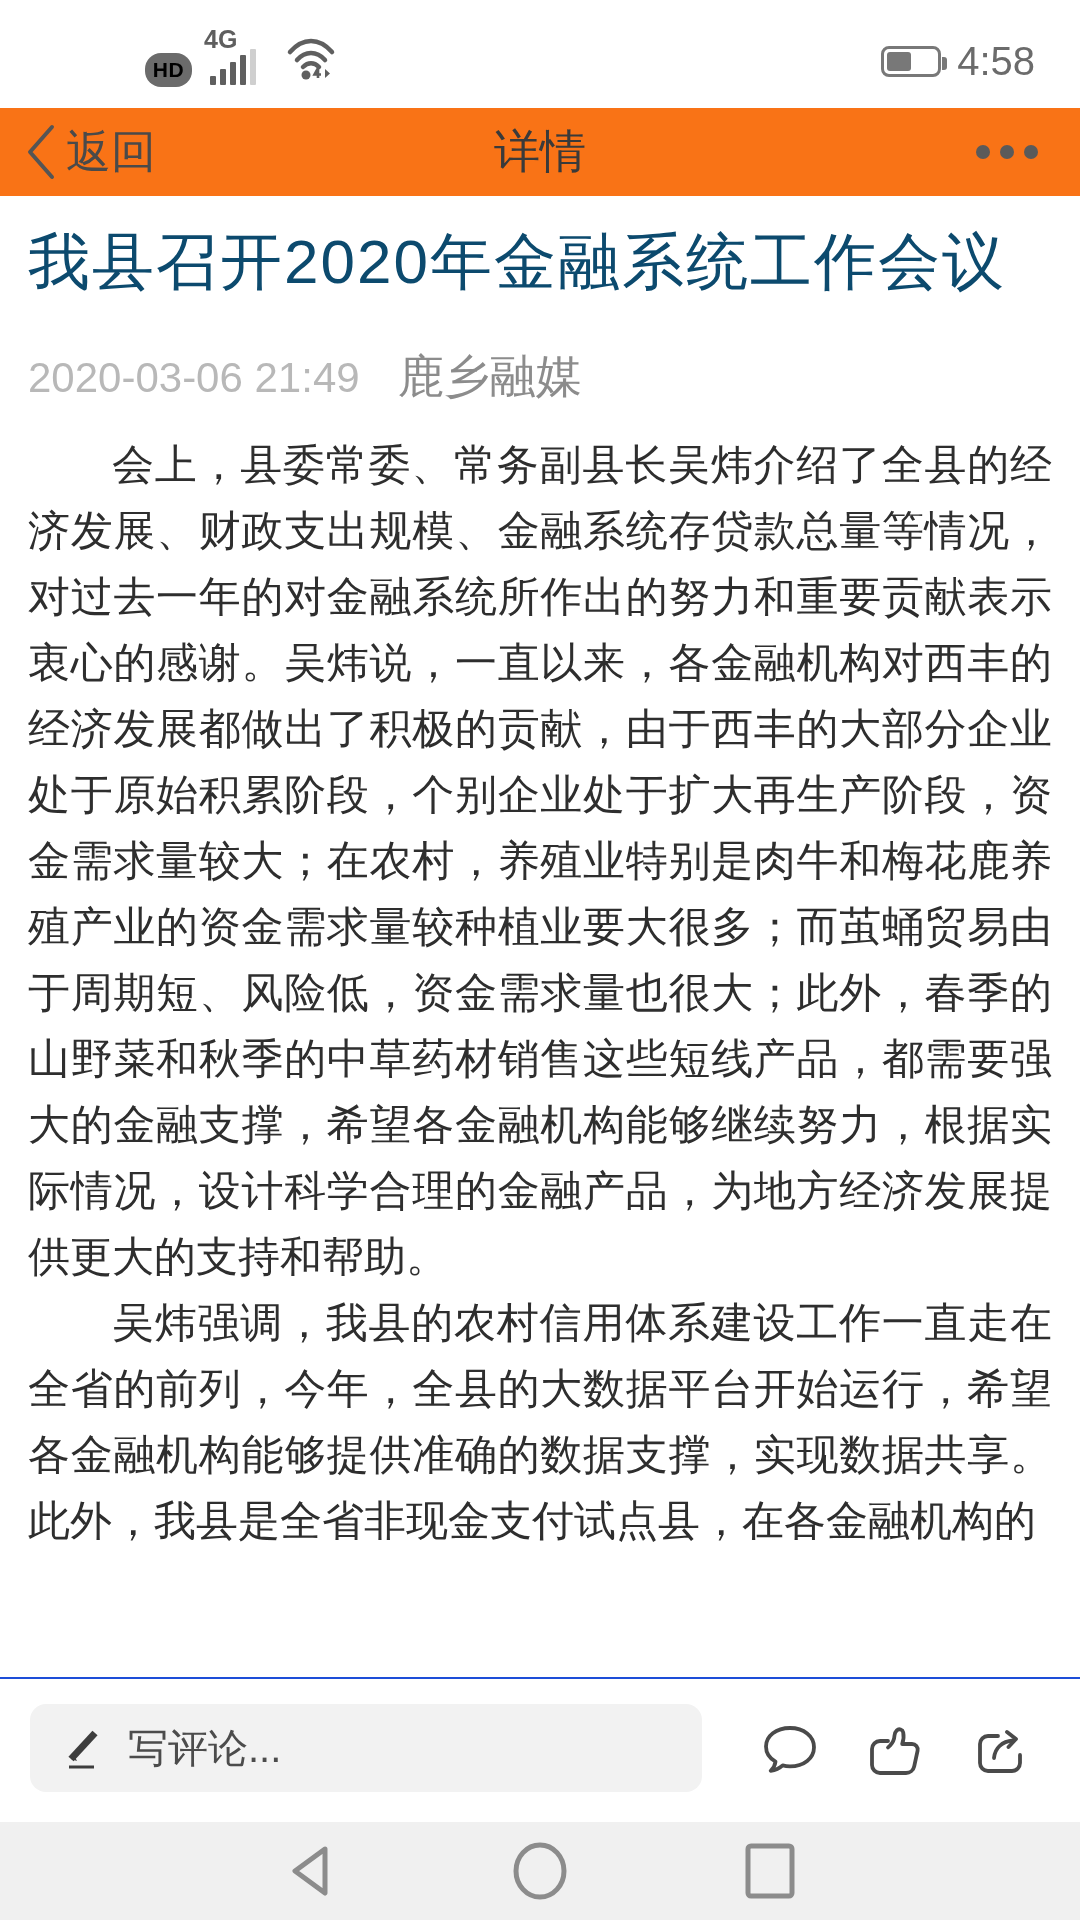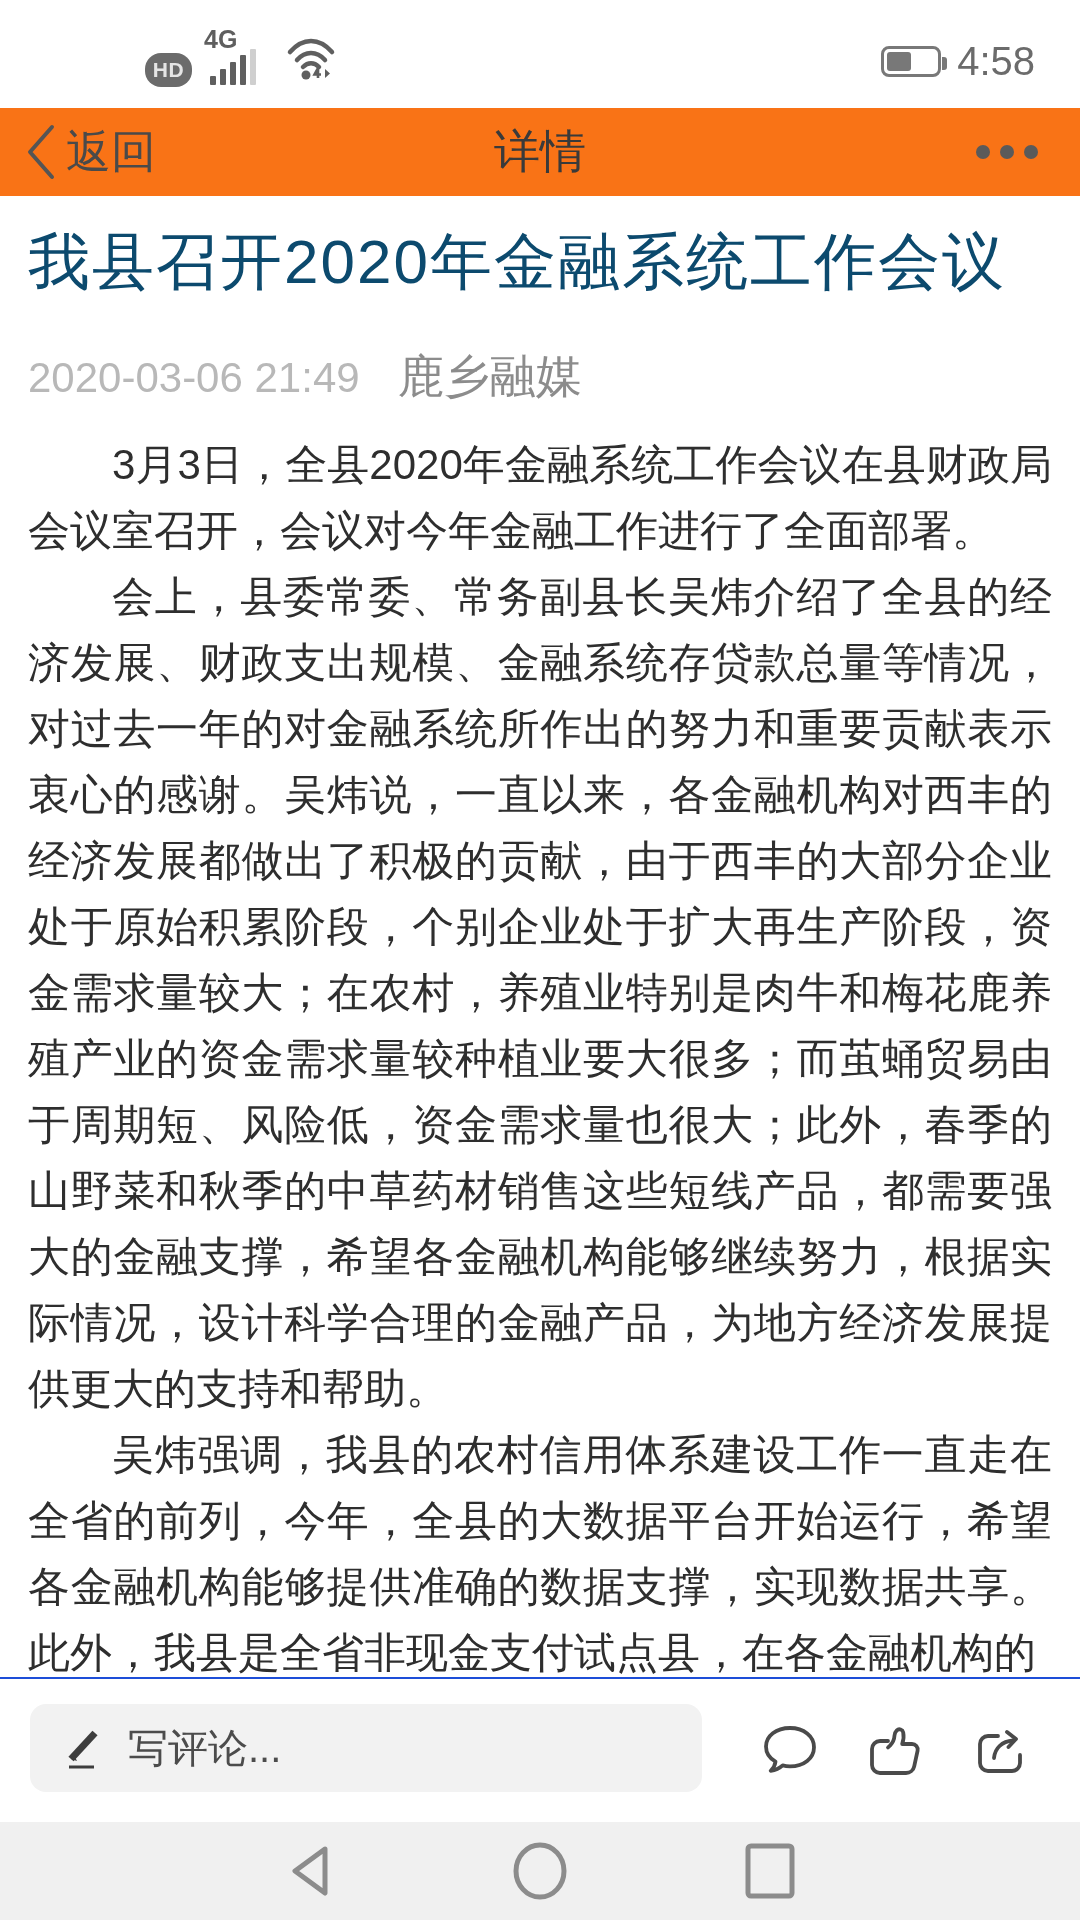--- a/index.html
+++ b/index.html
@@ -15,21 +15,21 @@
 
   
   .status-bar {
     position: absolute; top: 0; left: 0; right: 0; height: 108px;
     display: flex; align-items: center; justify-content: space-between;
     padding: 14px 45px 0 145px;
   }
   .sb-left { display: flex; align-items: flex-end; gap: 12px; }
   .hd-badge {
     width: 47px; height: 34px; background: #6b6b6b; border-radius: 16px;
-    color: #e5e5e5; font-size: 21px; font-weight: bold;
+    color: #000000; font-size: 21px; font-weight: bold;
     display: flex; align-items: center; justify-content: center;
     letter-spacing: 0.5px;
   }
   .sig-group { position: relative; width: 70px; height: 62px; margin-top: -14px; text-align: center; }
   .sig-4g { position: absolute; top: 0; left: 0; font-size: 25px; font-weight: 600; color: #5f5f5f; }
   .sig-bars { position: absolute; bottom: 2px; left: 6px; display: flex; align-items: flex-end; gap: 4px; }
   .sig-bars i { display: block; width: 6px; background: #5f5f5f; border-radius: 1px; }
   .sig-bars i.b1 { height: 9px; }
   .sig-bars i.b2 { height: 16px; }
   .sig-bars i.b3 { height: 23px; }
@@ -160,21 +160,20 @@
     </div>
   </div>
 
   <div class="article">
     <h1 class="article-title">我县召开2020年金融系统工作会议</h1>
     <div class="article-meta">
       <span class="meta-date">2020-03-06 21:49</span>
       <span class="meta-source">鹿乡融媒</span>
     </div>
     <div class="article-body">
-      <p>3月3日，全县2020年金融系统工作会议在县财政局会议室召开，会议对今年金融工作进行了全面部署。</p>
       <p>会上，县委常委、常务副县长吴炜介绍了全县的经济发展、财政支出规模、金融系统存贷款总量等情况，对过去一年的对金融系统所作出的努力和重要贡献表示衷心的感谢。吴炜说，一直以来，各金融机构对西丰的经济发展都做出了积极的贡献，由于西丰的大部分企业处于原始积累阶段，个别企业处于扩大再生产阶段，资金需求量较大；在农村，养殖业特别是肉牛和梅花鹿养殖产业的资金需求量较种植业要大很多；而茧蛹贸易由于周期短、风险低，资金需求量也很大；此外，春季的山野菜和秋季的中草药材销售这些短线产品，都需要强大的金融支撑，希望各金融机构能够继续努力，根据实际情况，设计科学合理的金融产品，为地方经济发展提供更大的支持和帮助。</p>
       <p>吴炜强调，我县的农村信用体系建设工作一直走在全省的前列，今年，全县的大数据平台开始运行，希望各金融机构能够提供准确的数据支撑，实现数据共享。此外，我县是全省非现金支付试点县，在各金融机构的</p>
     </div>
   </div>
 
   <div class="comment-bar">
     <div class="comment-input">
       <span style="line-height:0;">
         <svg width="38" height="46" viewBox="0 0 38 46" fill="none">
           <path d="M5 34 L29 8" stroke="#3d3d3d" stroke-width="7"></path>

